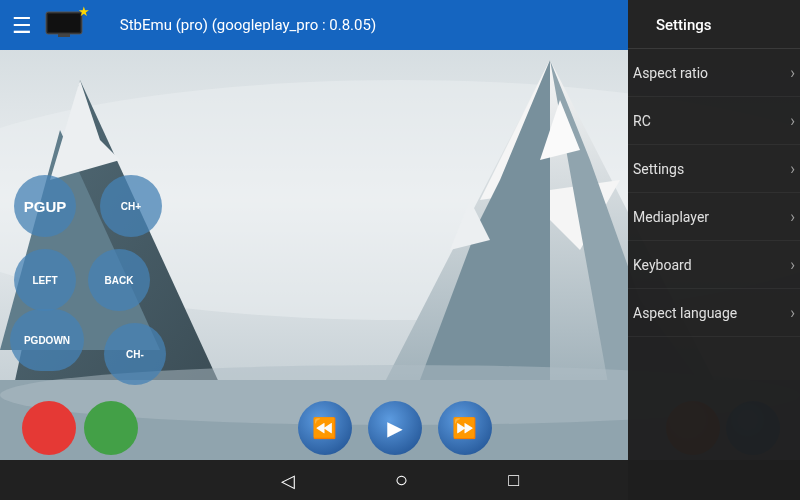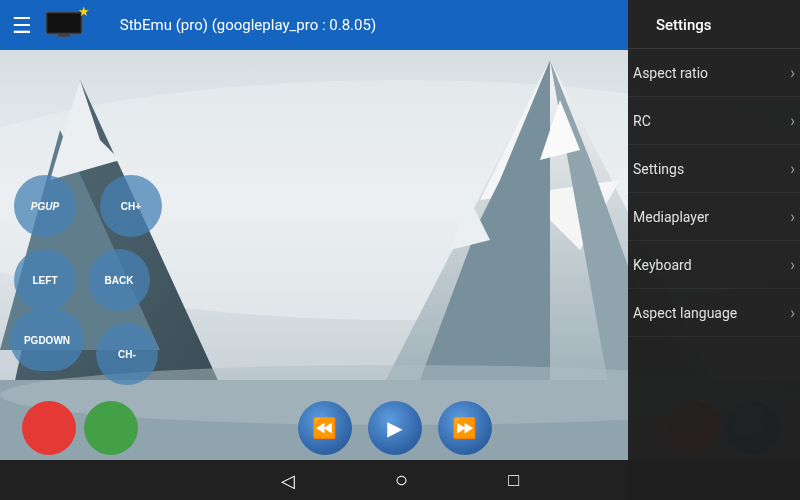--- a/index.html
+++ b/index.html
@@ -217,41 +217,41 @@
 </button>
 
 <button class="action-btn" style="left:438px;background:radial-gradient(circle at 40% 35%, #5c9be0, #1a4a8a);display:flex;align-items:center;justify-content:center;font-size:20px;color:#fff;">
   ⏩
 </button>
 
 <button class="action-btn" style="left:666px;background:radial-gradient(circle at 40% 35%, #ff8a50, #e64a19);"></button>
 
 <button class="action-btn" style="left:726px;background:radial-gradient(circle at 40% 35%, #42a5f5, #1565c0);"></button>
 
-<button class="ctrl-btn" style="left:14px;top:175px;width:62px;height:62px;font-size:10px;font-style:italic;">
+<button class="ctrl-btn" style="left:14px;top:175px;width:62px;height:62px;font-size:15px;">
   <span>PGUP</span>
 </button>
 
 <button class="ctrl-btn" style="left:100px;top:175px;width:62px;height:62px;font-size:10px;">
   <span>CH+</span>
 </button>
 
 <button class="ctrl-btn" style="left:14px;top:249px;width:62px;height:62px;font-size:10px;text-align:center;">
   <span>LEFT</span>
 </button>
 
 <button class="ctrl-btn" style="left:88px;top:249px;width:62px;height:62px;font-size:10px;">
   <span>BACK</span>
 </button>
 
 <button class="ctrl-btn" style="left:10px;top:309px;width:74px;height:62px;font-size:10px;border-radius:31px;">
   <span>PGDOWN</span>
 </button>
 
-<button class="ctrl-btn" style="left:96px;top:323px;width:62px;height:62px;font-size:10px;">
+<button class="ctrl-btn" style="left:104px;top:323px;width:62px;height:62px;font-size:10px;">
   <span>CH-</span>
 </button>
 
 <div id="navbar">
   <span class="nav-icon">◁</span>
   <span class="nav-icon" style="font-size:22px;">○</span>
   <span class="nav-icon">□</span>
 </div>
 
 <div id="dropdown">

